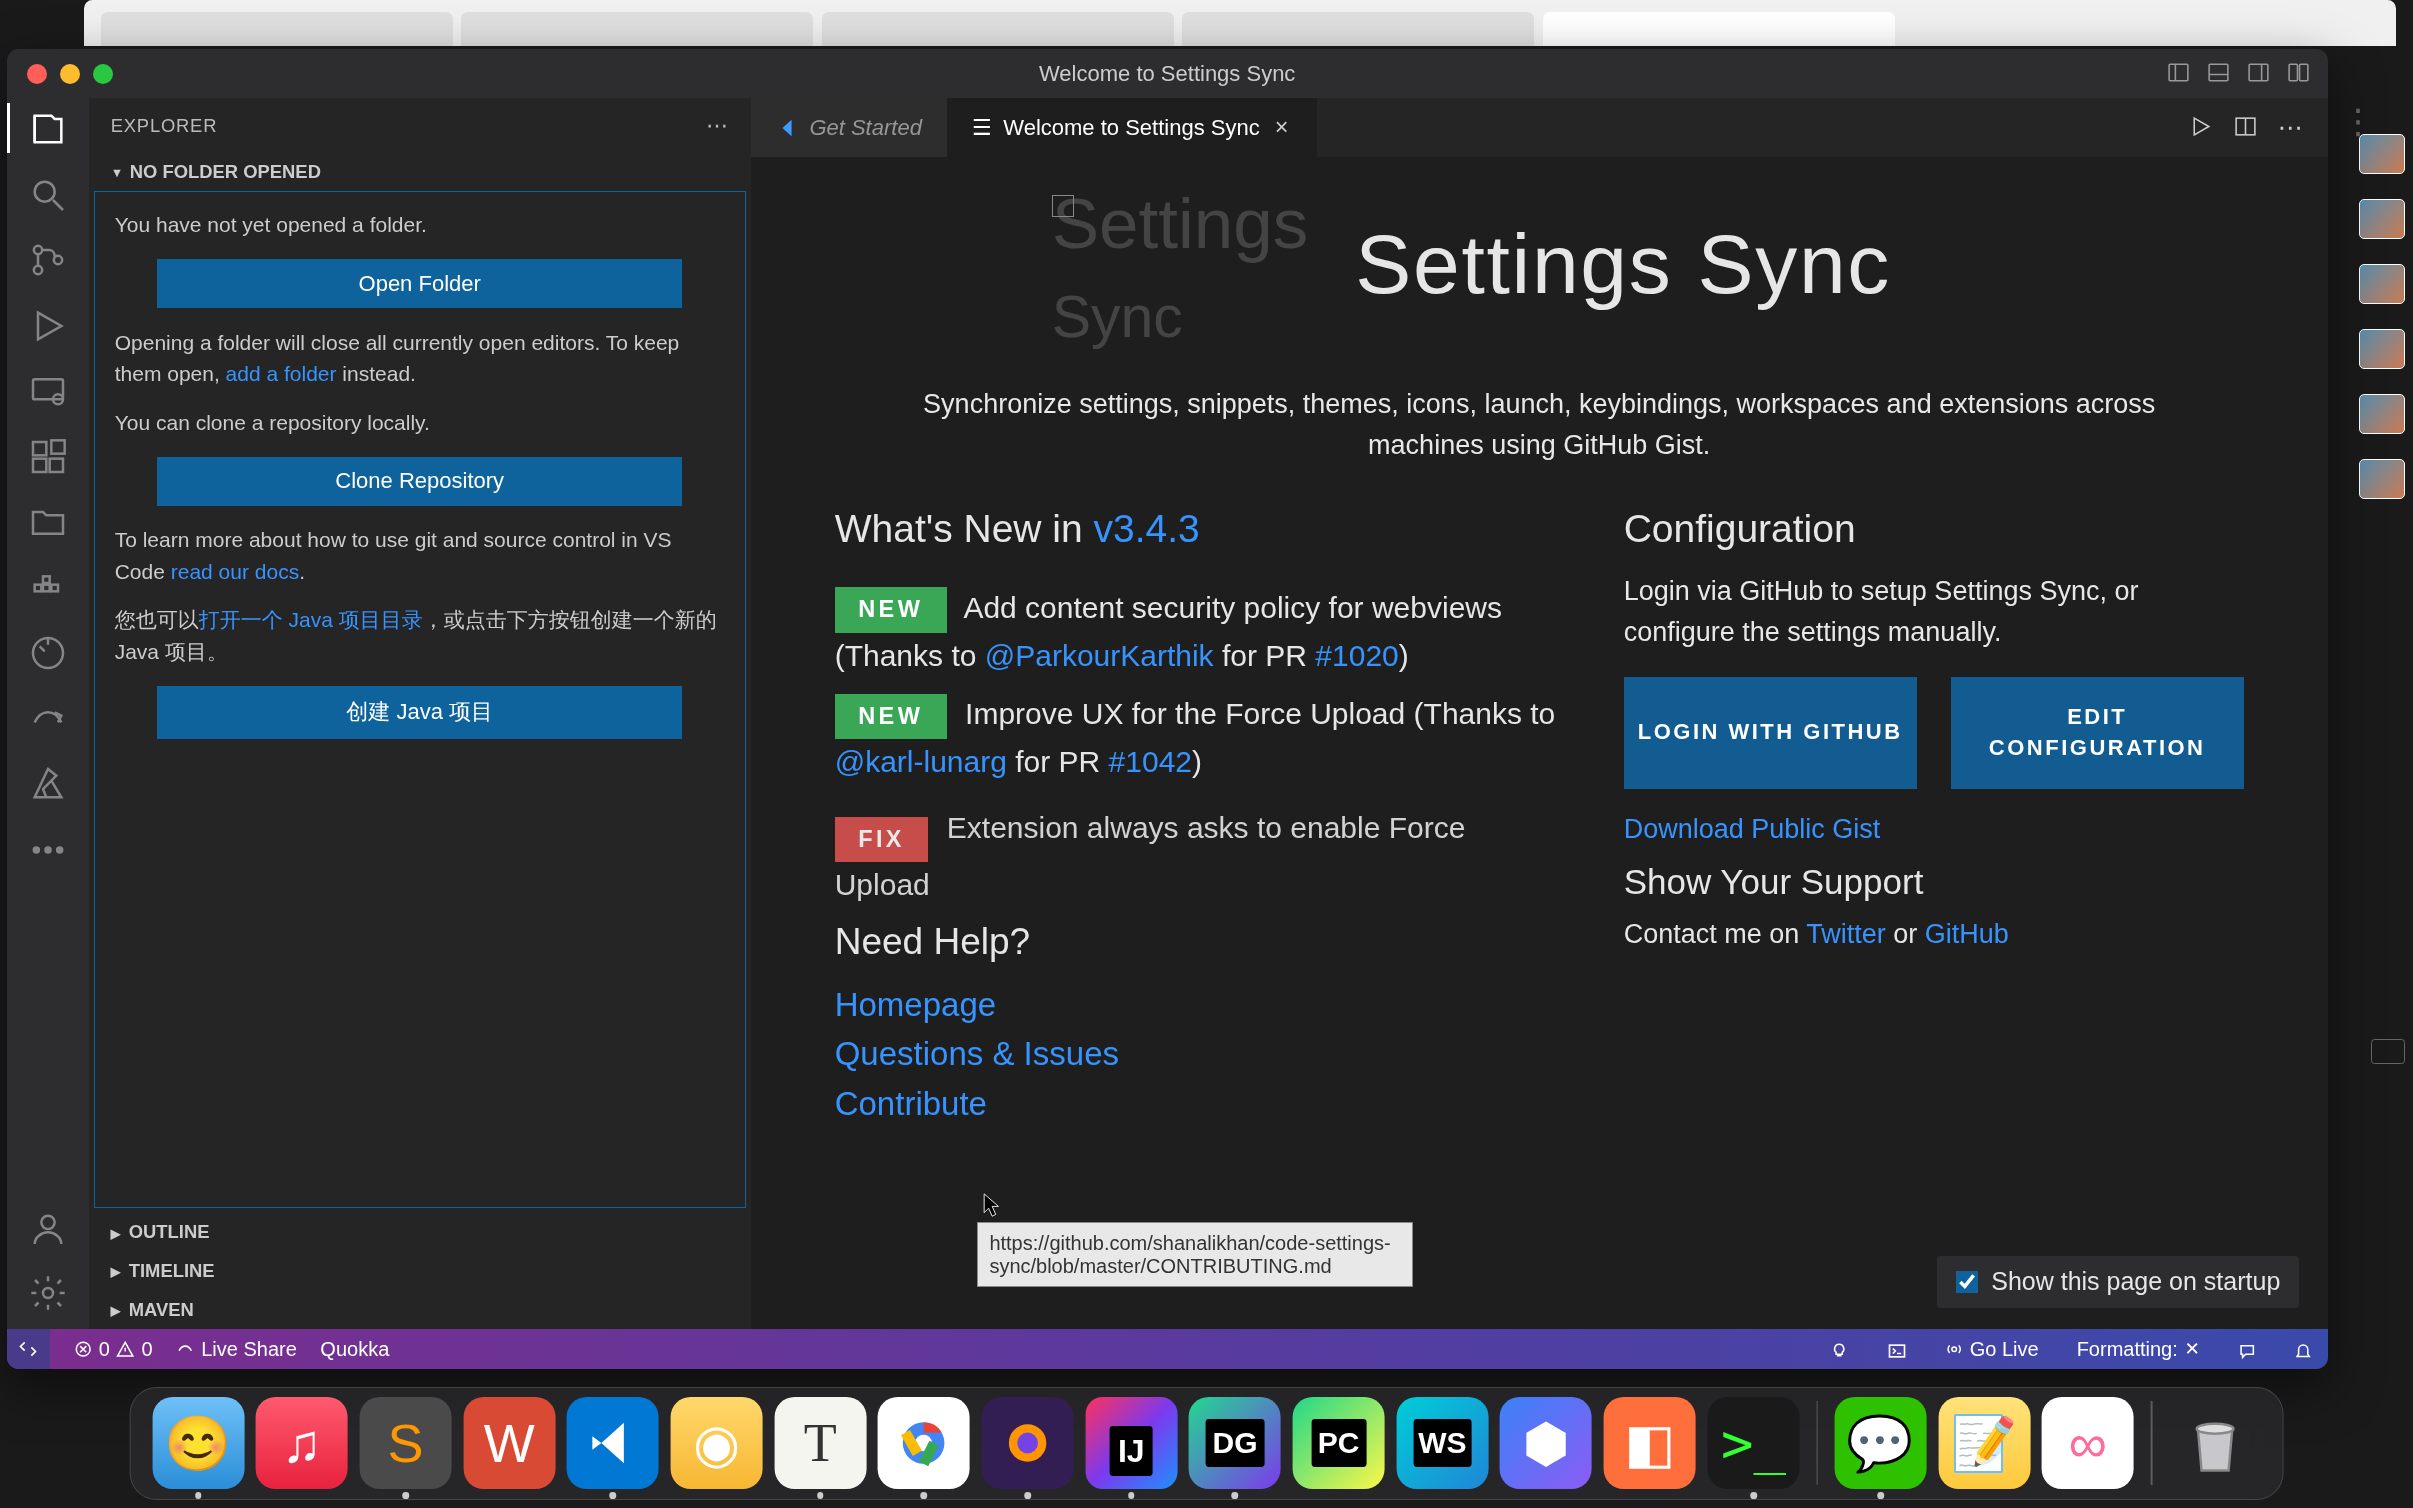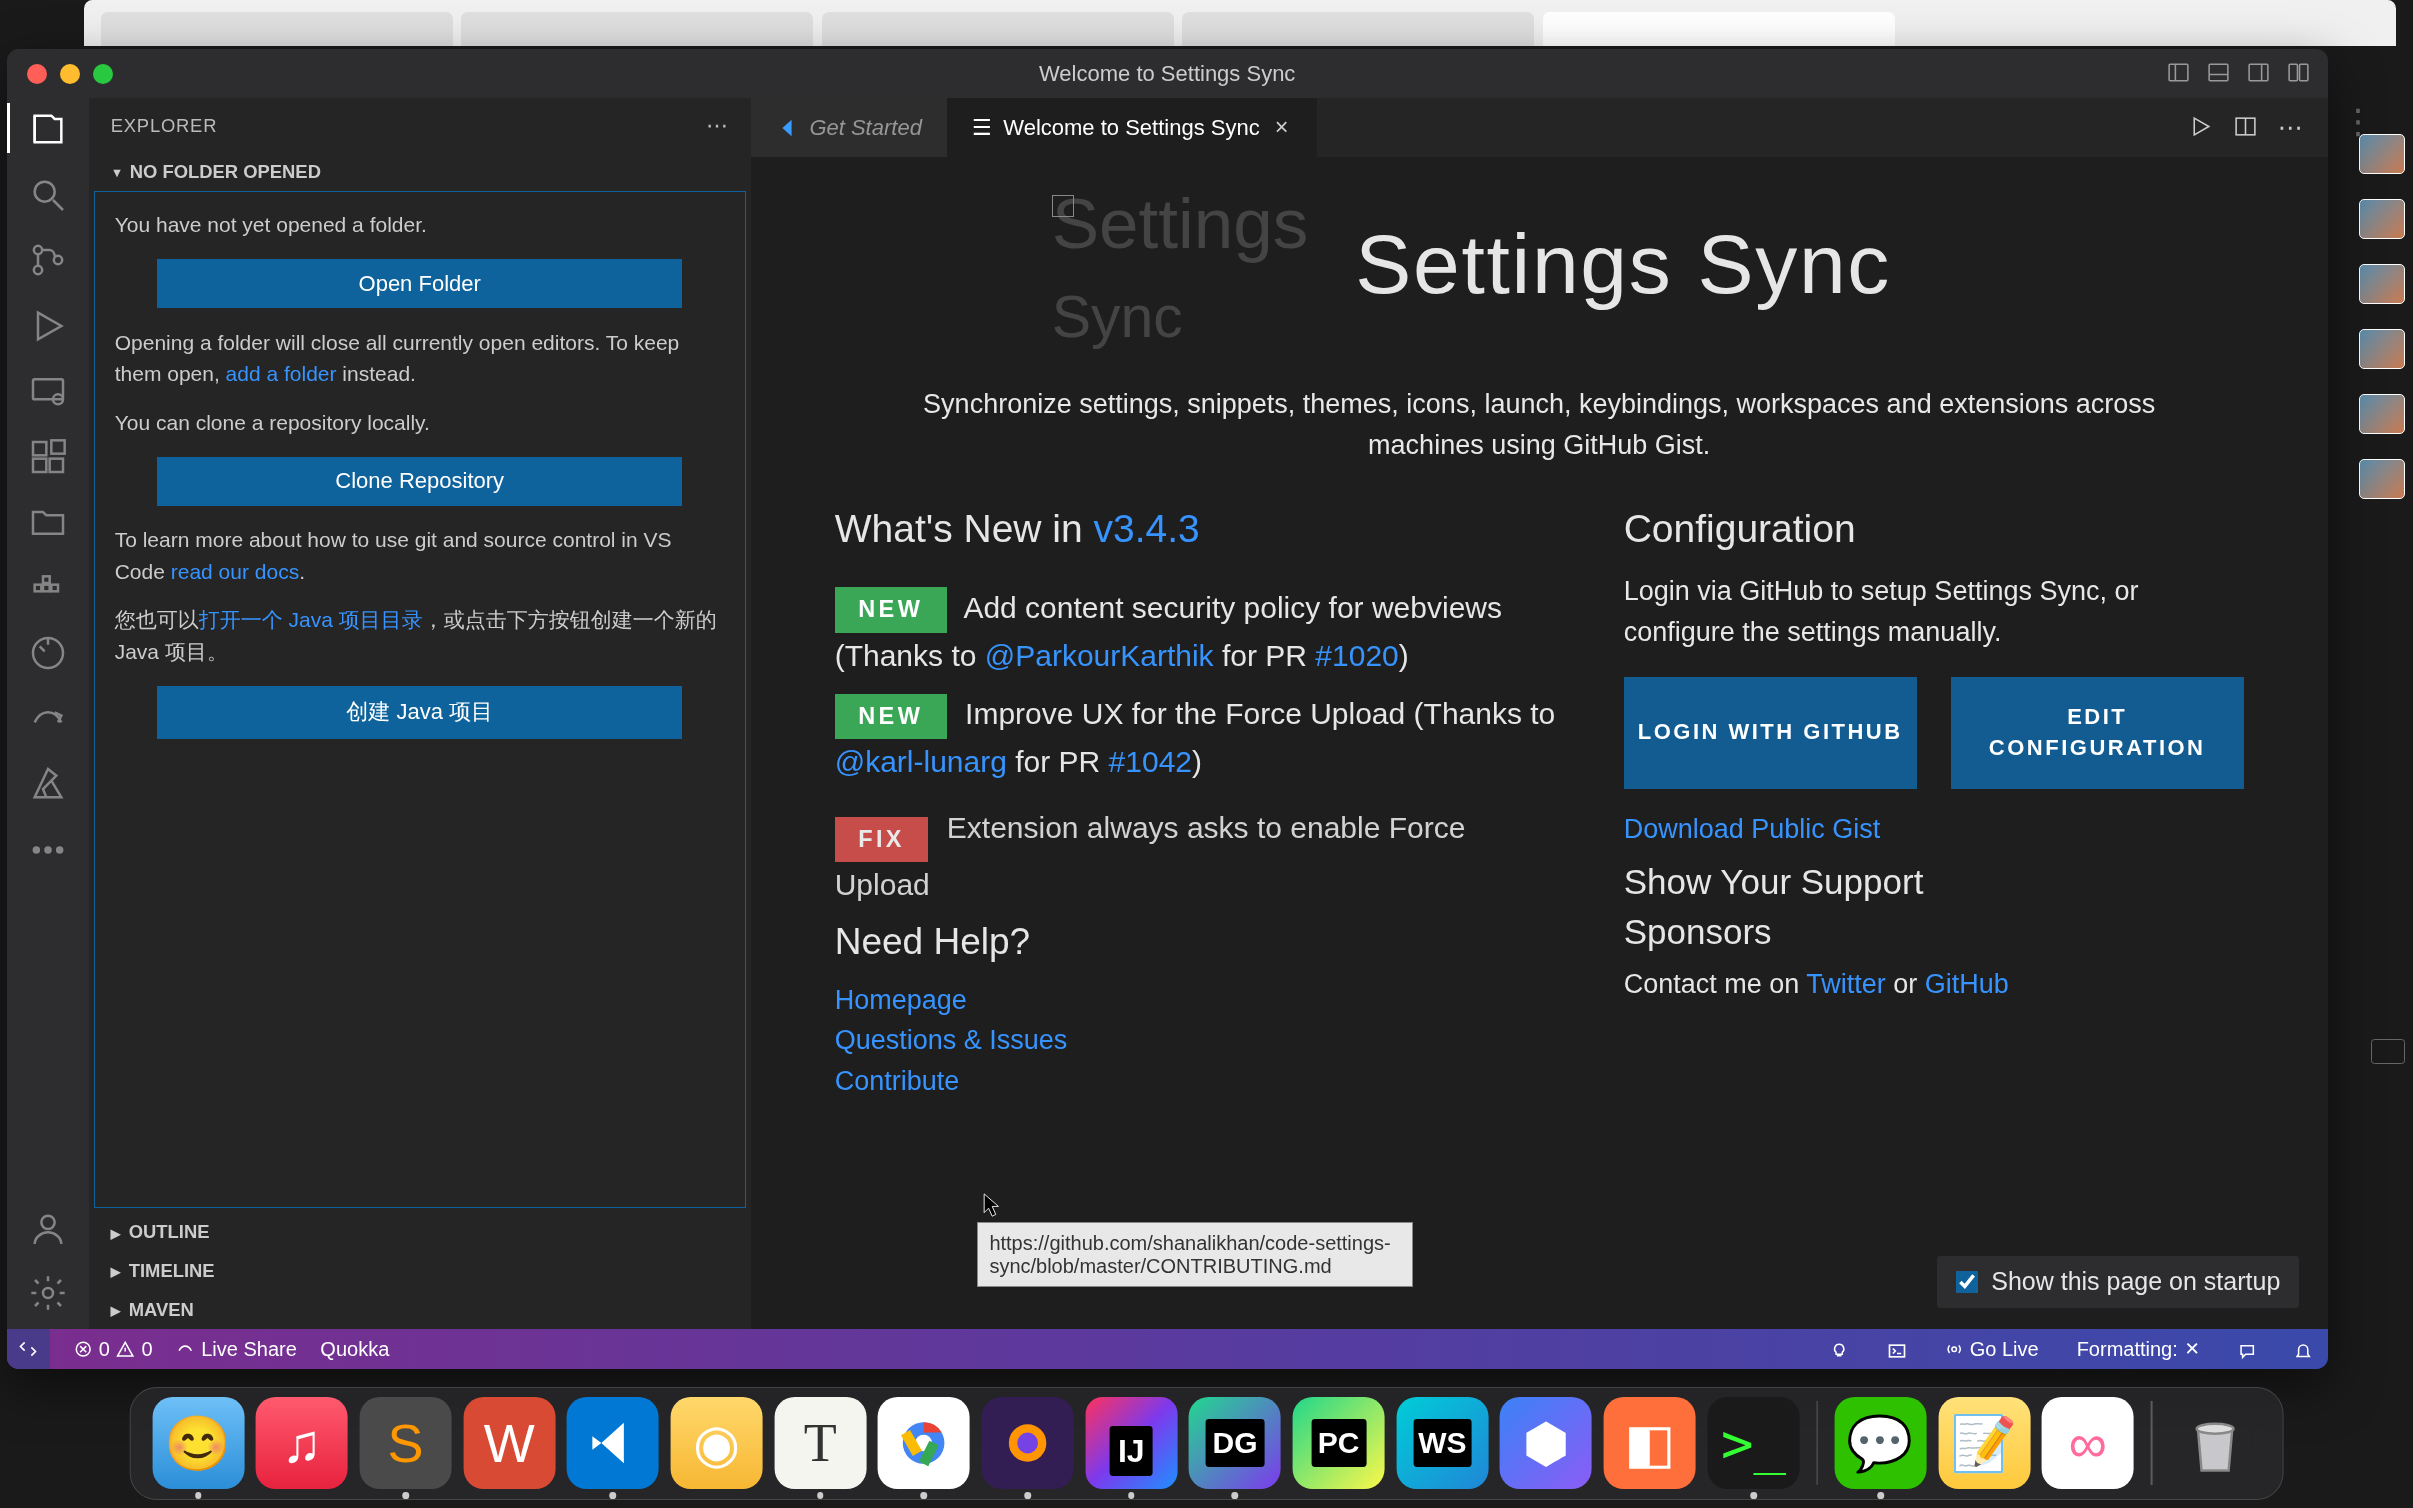--- a/index.html
+++ b/index.html
@@ -81,21 +81,21 @@
 .config-title { font-size: 39px; font-weight: 500; margin-bottom: 20px; }
 .config-text { font-size: 27px; line-height: 1.5; color: #e8e8e8; margin-bottom: 25px; }
 .config-btns { display: flex; gap: 34px; }
 .cfg-btn { flex: 1; background: #125c91; color: #fff; border: none; padding: 25px 13.4px; font-size: 22px; font-weight: bold; letter-spacing: 2.5px; cursor: pointer; line-height: 1.4; }
 .dl-link { color: #3794ff; font-size: 27px; text-decoration: none; display: inline-block; margin: 25px 0 17px; }
 .support-title { font-size: 35px; font-weight: 500; margin-bottom: 10px; }
 .contact { font-size: 27px; margin-top: 17px; }
 .contact a { color: #3794ff; text-decoration: none; }
 
 .need-help { font-size: 37px; font-weight: 500; margin-top: 8.4px; margin-bottom: 17px; }
-.help-links a { display: block; color: #3794ff; font-size: 27px; text-decoration: none; line-height: 1.5; }
+.help-links a { display: block; color: #3794ff; font-size: 33px; text-decoration: none; line-height: 1.5; }
 
 .tooltip { position: absolute; background: #e8e8e8; color: #333; padding: 8.4px 11.7px; font-size: 20px; border: 0.8px solid #888; max-width: 436px; word-break: break-all; }
 
 .startup-check { position: absolute; right: 29px; bottom: 21px; background: #2d2d30; padding: 11.7px 18.4px; display: flex; align-items: center; gap: 13.4px; font-size: 25px; border-radius: 3.4px; }
 .startup-check input { width: 22px; height: 22px; accent-color: #0e639c; }
 
 
 .cursor-arrow { position: absolute; pointer-events: none; z-index: 999; }
 
 
@@ -356,21 +356,20 @@
 
           <div class="col-right">
             <div class="config-title">Configuration</div>
             <div class="config-text">Login via GitHub to setup Settings Sync, or configure the settings manually.</div>
             <div class="config-btns">
               <button class="cfg-btn">LOGIN WITH GITHUB</button>
               <button class="cfg-btn">EDIT CONFIGURATION</button>
             </div>
             <a href="#" class="dl-link">Download Public Gist</a>
             <div class="support-title">Show Your Support</div>
-            <div class="support-title">Sponsors</div>
             <div class="contact">
               <span>Contact me on </span><a href="#">Twitter</a><span> or </span><a href="#">GitHub</a>
             </div>
           </div>
         </div>
 
         <div class="tooltip" style="left:226px; bottom:42px;">https://github.com/shanalikhan/code-settings-sync/blob/master/CONTRIBUTING.md</div>
 
         <svg class="cursor-arrow" style="left:232px; top:1036px;" width="18.4" height="25" viewBox="0 0 20 28">
             <path d="M1 1 L1 22 L6 17 L10 26 L14 24 L10 15 L17 15 Z" fill="#000" stroke="#fff" stroke-width="1"></path>

